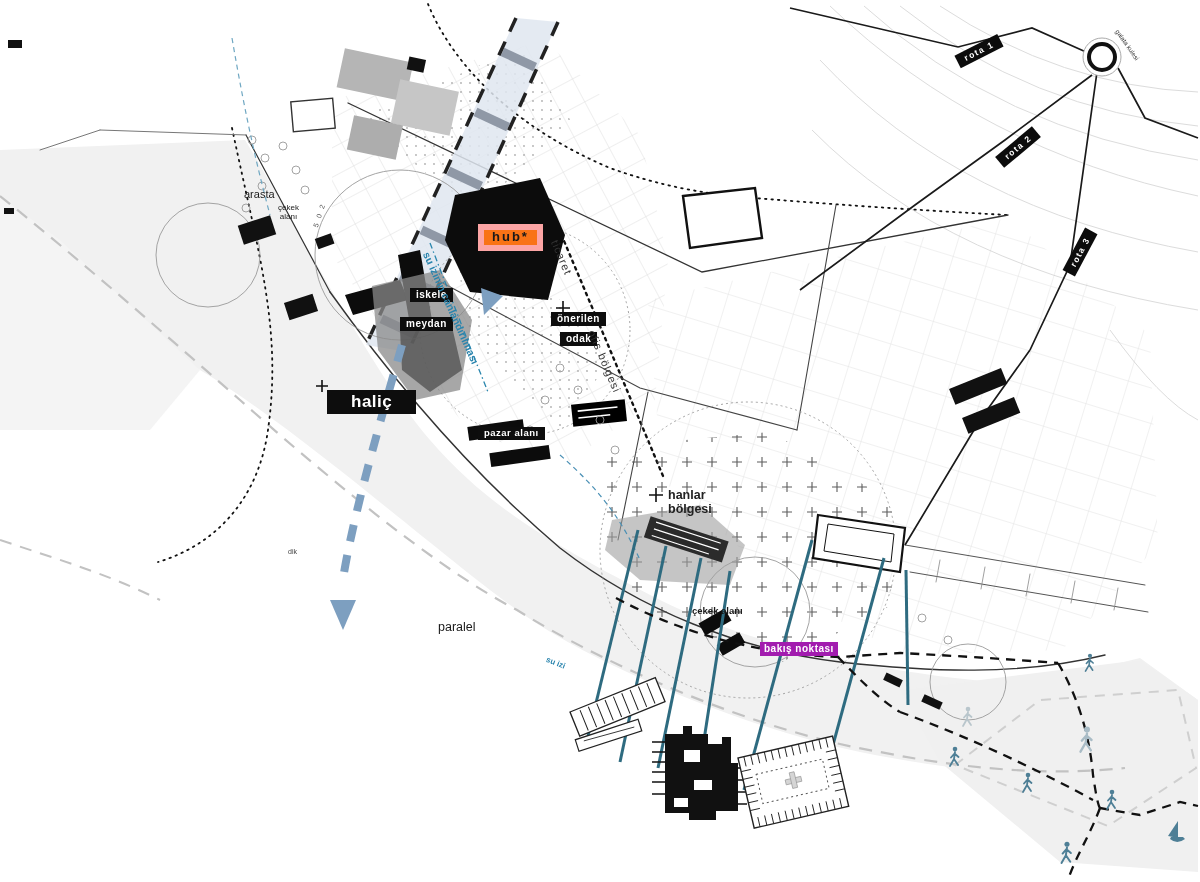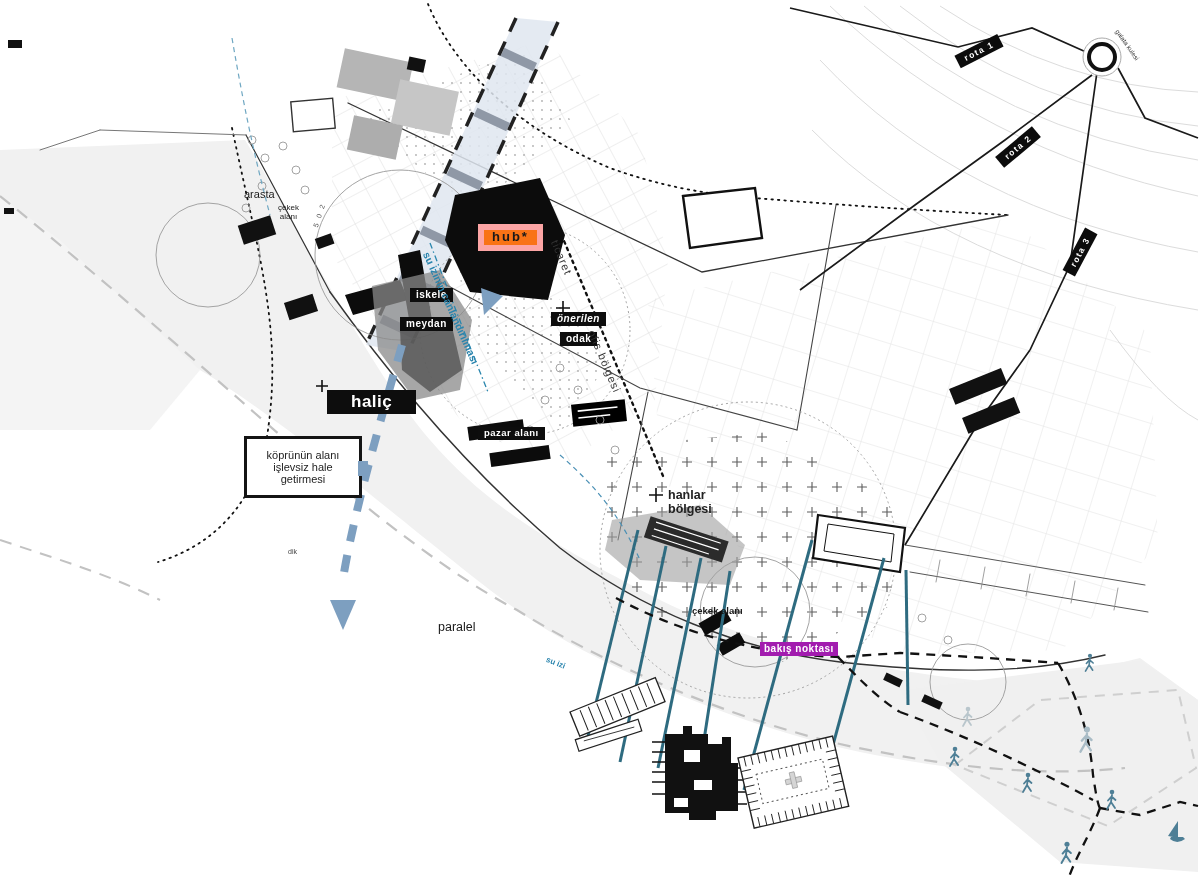--- a/index.html
+++ b/index.html
@@ -292,30 +292,25 @@
 </div>
 
 <div class="lbl rot" style="left:312px;top:226px;font-size:7px;color:#555;letter-spacing:2px;transform:rotate(-72deg);">5 0 2</div>
 
 <div class="lbl box-white" style="left:478px;top:224px;font-size:13px;">hub*</div>
 
 <div class="lbl box-black" style="left:362px;top:288px;font-size:10px;margin-left:48px;">iskele</div>
 
 <div class="lbl box-black" style="left:400px;top:317px;font-size:10px;">meydan</div>
 
-<div class="lbl box-black" style="left:551px;top:312px;font-size:10px;font-style:italic;">önerilen</div>
+<div class="lbl box-black" style="left:551px;top:312px;font-size:10px;">önerilen</div>
 <div class="lbl box-black" style="left:560px;top:332px;font-size:10px;">odak</div>
 
 <div class="lbl box-black" style="left:327px;top:390px;font-size:17px;padding:2px 24px;">haliç</div>
 
-<div class="outline-box" style="left:244px;top:436px;width:96px;">
-  <div>köprünün alanı</div>
-  <div>işlevsiz hale getirmesi</div>
-  <div class="sq"></div>
-</div>
 
 <div class="lbl box-black" style="left:478px;top:427px;font-size:9.5px;">pazar alanı</div>
 
 <div class="lbl rot" style="left:560px;top:238px;font-size:11px;color:#333;letter-spacing:1px;transform:rotate(67deg);">ticaret</div>
 <div class="lbl rot" style="left:597px;top:328px;font-size:11px;color:#333;letter-spacing:1px;transform:rotate(67deg);">ofis bölgesi</div>
 
 <div class="lbl rot blue-txt" style="left:432px;top:250px;font-size:10.5px;transform:rotate(66deg);">su izinin canlandırılması</div>
 
 <div class="lbl" style="left:668px;top:488px;font-size:12.5px;font-weight:bold;color:#222;">
   <div>hanlar</div>

